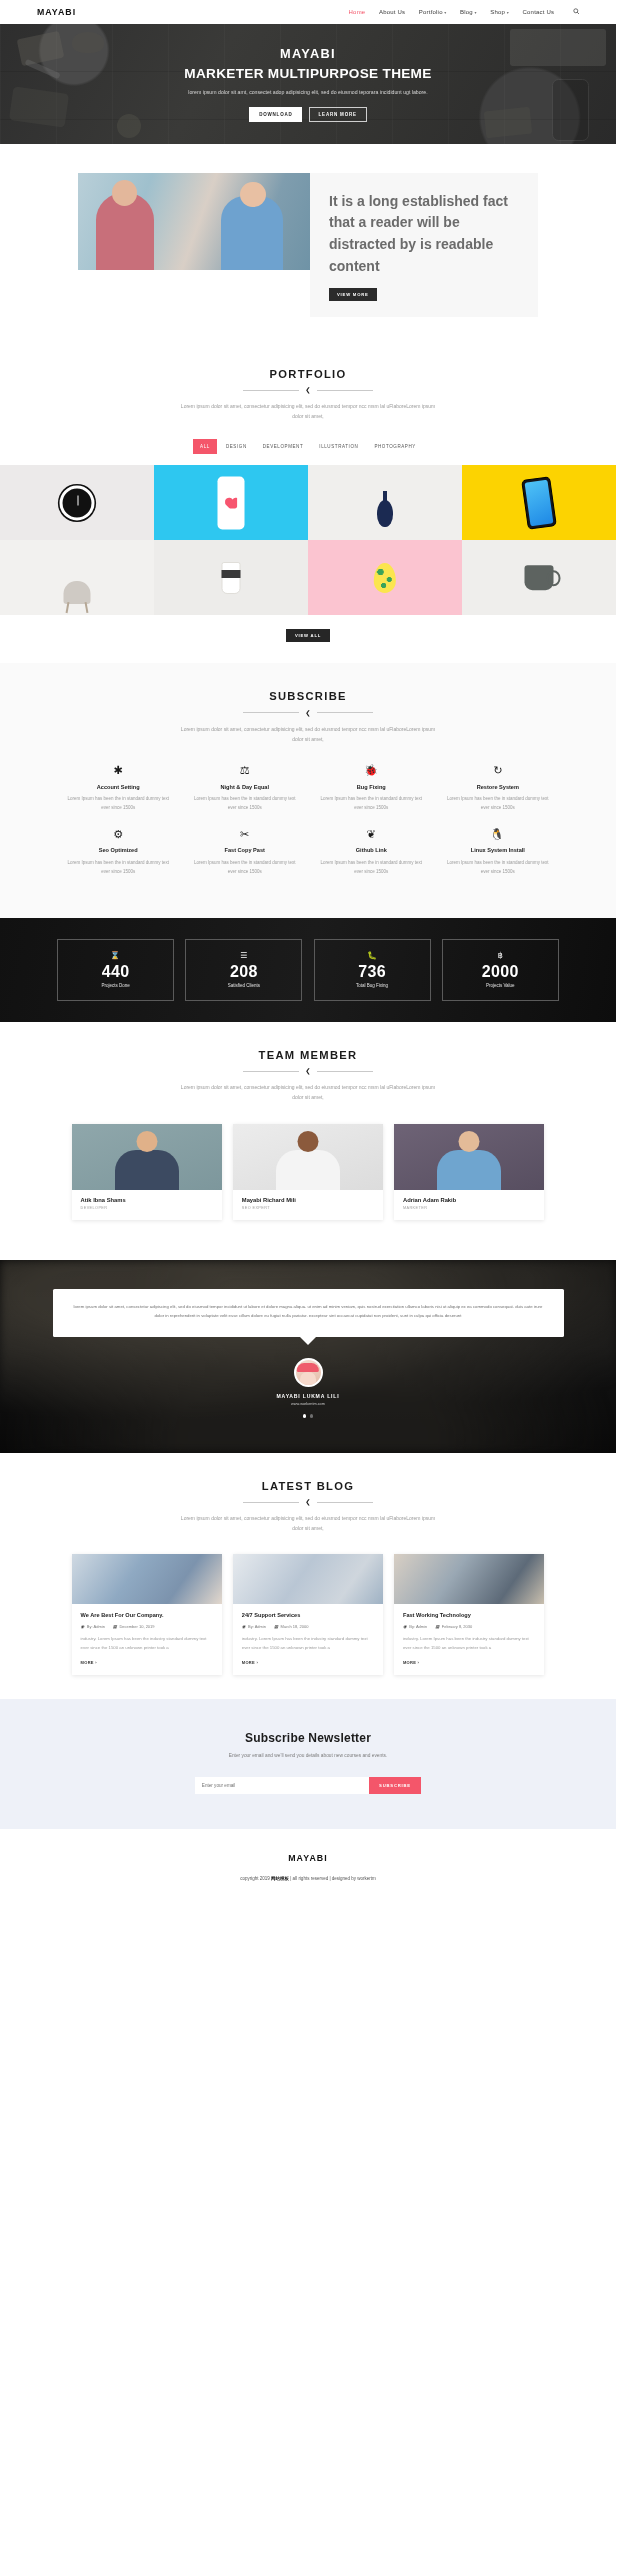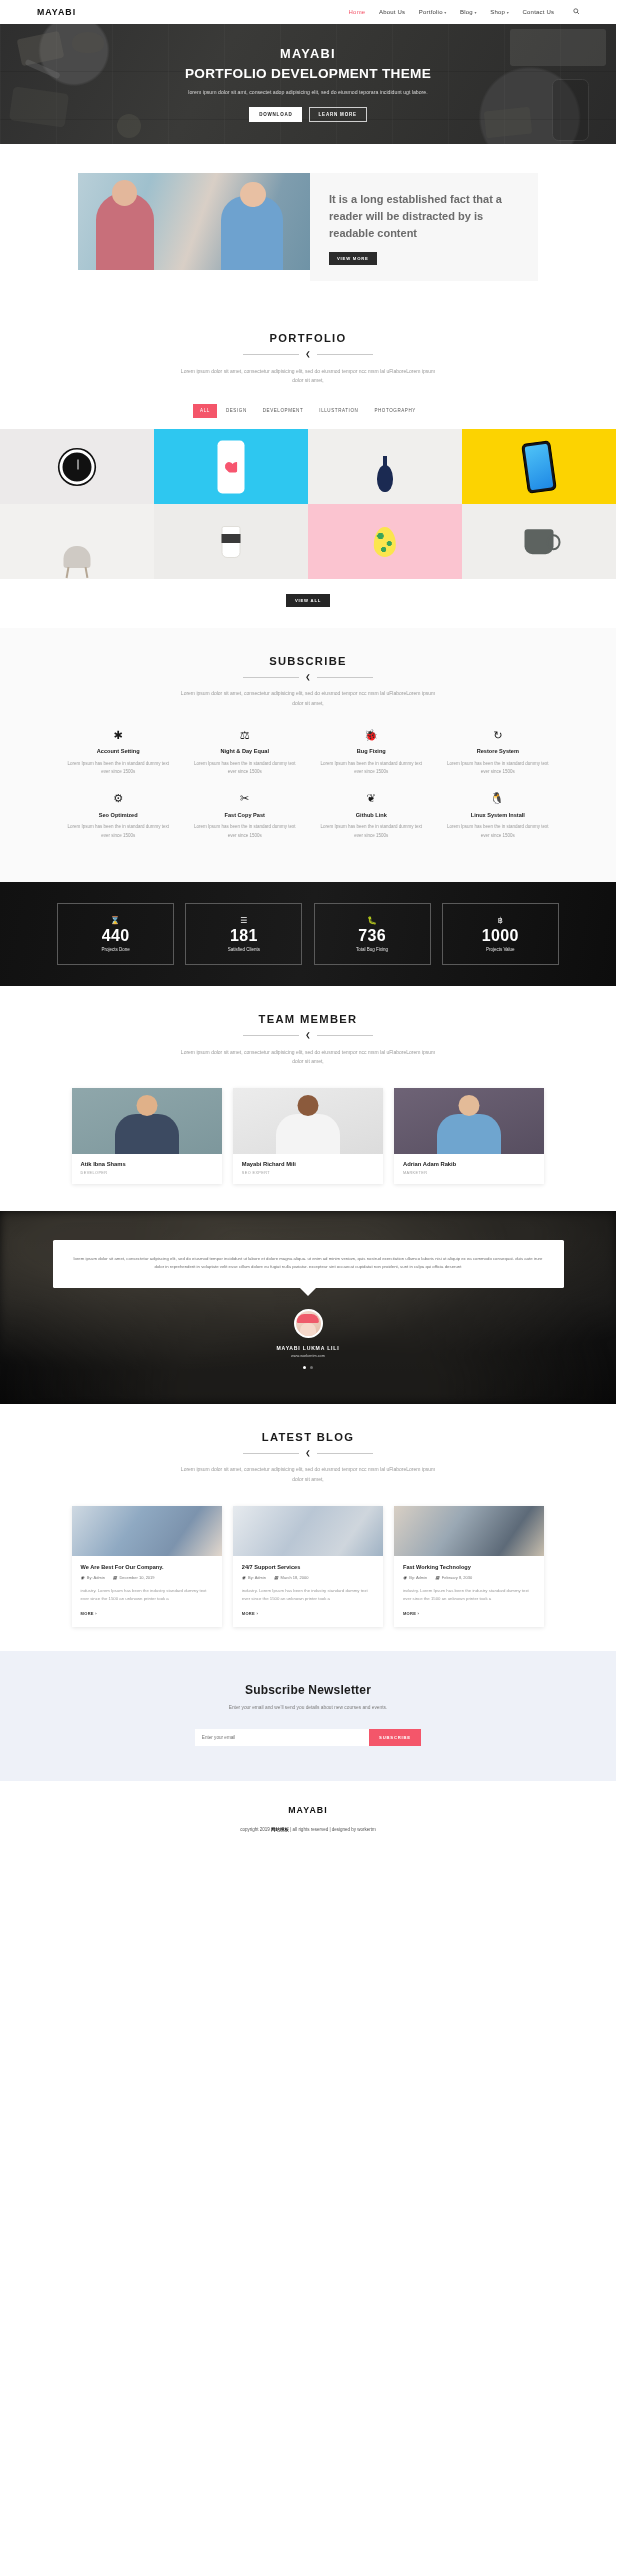--- a/index.html
+++ b/index.html
@@ -105,21 +105,21 @@
   }
   .ai-p1 { position:absolute; left:17.6px; bottom:0; width:58px; height:77px; background:#c86f7a; border-radius:27px 27px 0 0;}
   .ai-p1:after { content:""; position:absolute; left:16px; top:-12.8px; width:25.6px; height:25.6px; border-radius:50%; background:#e3b79b;}
   .ai-p2 { position:absolute; right:27px; bottom:0; width:62px; height:74px; background:#6ea2cf; border-radius:24px 24px 0 0;}
   .ai-p2:after{ content:""; position:absolute; left:19px; top:-14.4px; width:25.6px; height:25.6px; border-radius:50%; background:#e8c0a3;}
   .about-txt {
     background:#f7f7f7; padding:17.6px 16px 16px 19px; flex:1; display:flex;
     flex-direction:column; justify-content:center;
   }
   .about-h {
-    font-size:11px; font-weight:700; color:#6b6b6b; line-height:1.55; margin-bottom:10.4px;
+    font-size:14px; font-weight:700; color:#6b6b6b; line-height:1.55; margin-bottom:10.4px;
   }
   .btn-dark { background:#2b2b2b; color:#fff; padding:4px 8px; font-size:4.2px; letter-spacing:0.8px; font-weight:700; align-self:flex-start; cursor:pointer;}
 
   
   .sec-head { text-align:center; }
   .sec-title { font-size:11.2px; font-weight:700; letter-spacing:1.3px; color:#1b1b1b; }
   .divider { display:flex; align-items:center; justify-content:center; gap:6.4px; margin:7.2px 0 8.8px;}
   .divider .ln { width:56px; height:0.8px; background:#c9c9c9; }
   .divider .dm { font-size:6.4px; color:#1b1b1b; line-height:1; }
   .sec-desc { font-size:5px; color:#9a9a9a; line-height:1.95; max-width:264px; margin:0 auto; }
@@ -180,21 +180,21 @@
   }
   .counter {
     width:117px; height:62px; border:0.8px solid #5a5a5a;
     display:flex; flex-direction:column; align-items:center; justify-content:center;
   }
   .cnt-icon { color:#fff; font-size:8px; line-height:1; margin-bottom:2.4px; }
   .cnt-num { color:#fff; font-size:16px; font-weight:800; letter-spacing:0.4px; line-height:1.1; }
   .cnt-lbl { color:#e2e2e2; font-size:4.5px; margin-top:2.4px; }
 
   
-  .team { background:#fff; padding:27px 0 27px; }
+  .team { background:#fff; padding:27px 0 40px; }
   .team-grid { display:flex; justify-content:center; gap:11.2px; margin-top:21px; }
   .tcard { width:150px; background:#fff; box-shadow:0 0.8px 4px rgba(0,0,0,.1); }
   .tphoto { height:66px; position:relative; overflow:hidden; }
   .tp1 { background:linear-gradient(160deg,#8fa7ab,#7d979c); }
   .tp2 { background:linear-gradient(160deg,#ececec,#dcdcdc); }
   .tp3 { background:linear-gradient(160deg,#6e6376,#574e60); }
   .tbody-head { position:absolute; left:50%; top:7.2px; transform:translateX(-50%); width:21px; height:21px; border-radius:50%; }
   .tbody-torso { position:absolute; left:50%; bottom:0; transform:translateX(-50%); width:64px; height:40px; border-radius:21px 21px 0 0; }
   .th1 { background:#e0b189; } .tt1 { background:#3c4a61; }
   .th2 { background:#8b5a3c; } .tt2 { background:#f4f4f4; }
@@ -304,21 +304,21 @@
     <div class="hero-deco hd1"></div>
     <div class="hero-deco hd2"></div>
     <div class="hero-deco hd3"></div>
     <div class="hero-deco hd4"></div>
     <div class="hero-deco hd5"></div>
     <div class="hero-deco hd6"></div>
     <div class="hero-deco hd7"></div>
     <div class="hero-deco hd8"></div>
     <div class="hero-inner">
       <div class="hero-title">MAYABI</div>
-      <div class="hero-sub">PORTFOLIO DEVELOPMENT THEME</div>
+      <div class="hero-sub">MARKETER MULTIPURPOSE THEME</div>
       <div class="hero-desc">lorem ipsum dolor sit amt, consectet adop adipisicing elit, sed do eiusmod teporara incididunt ugt labore.</div>
       <div class="hero-btns">
         <div class="btn btn-white">DOWNLOAD</div>
         <div class="btn btn-outline">LEARN MORE</div>
       </div>
     </div>
   </div>
 
   <div class="about">
     <div class="about-card">
@@ -436,31 +436,31 @@
   </div>
 
   <div class="counters">
     <div class="counter">
       <div class="cnt-icon">⌛</div>
       <div class="cnt-num">440</div>
       <div class="cnt-lbl">Projects Done</div>
     </div>
     <div class="counter">
       <div class="cnt-icon">☰</div>
-      <div class="cnt-num">181</div>
+      <div class="cnt-num">208</div>
       <div class="cnt-lbl">Satisfied Clients</div>
     </div>
     <div class="counter">
       <div class="cnt-icon">🐛</div>
       <div class="cnt-num">736</div>
       <div class="cnt-lbl">Total Bug Fixing</div>
     </div>
     <div class="counter">
       <div class="cnt-icon">฿</div>
-      <div class="cnt-num">1000</div>
+      <div class="cnt-num">2000</div>
       <div class="cnt-lbl">Projects Value</div>
     </div>
   </div>
 
   <div class="team">
     <div class="sec-head">
       <div class="sec-title">TEAM MEMBER</div>
       <div class="divider">
         <span class="ln"></span>
         <span class="dm">❮</span>

